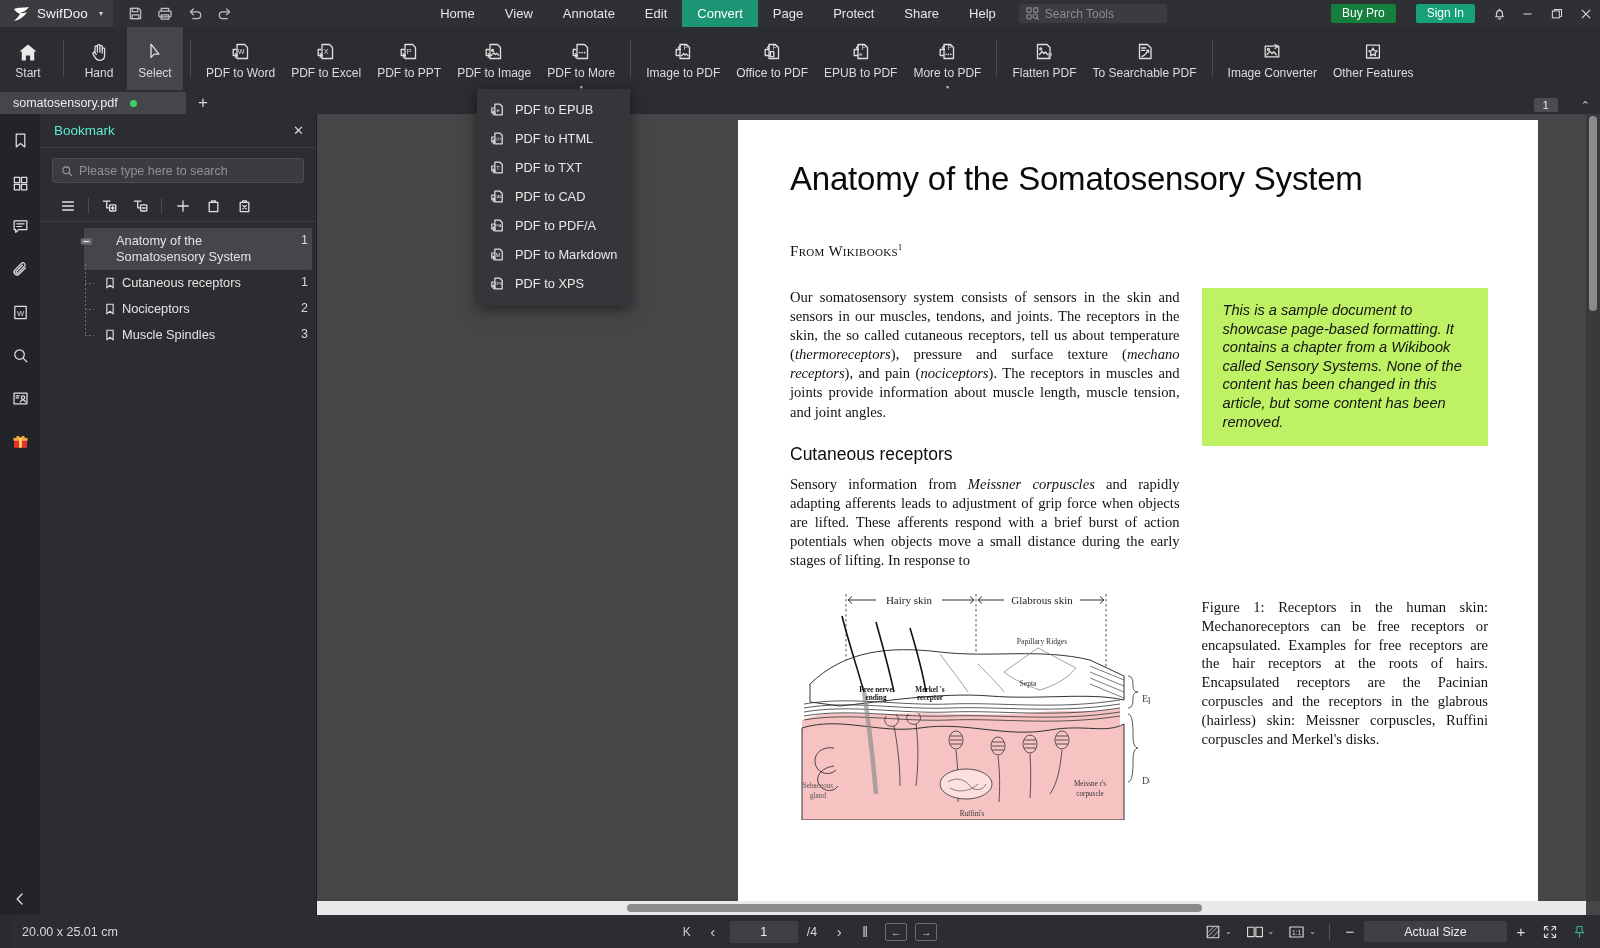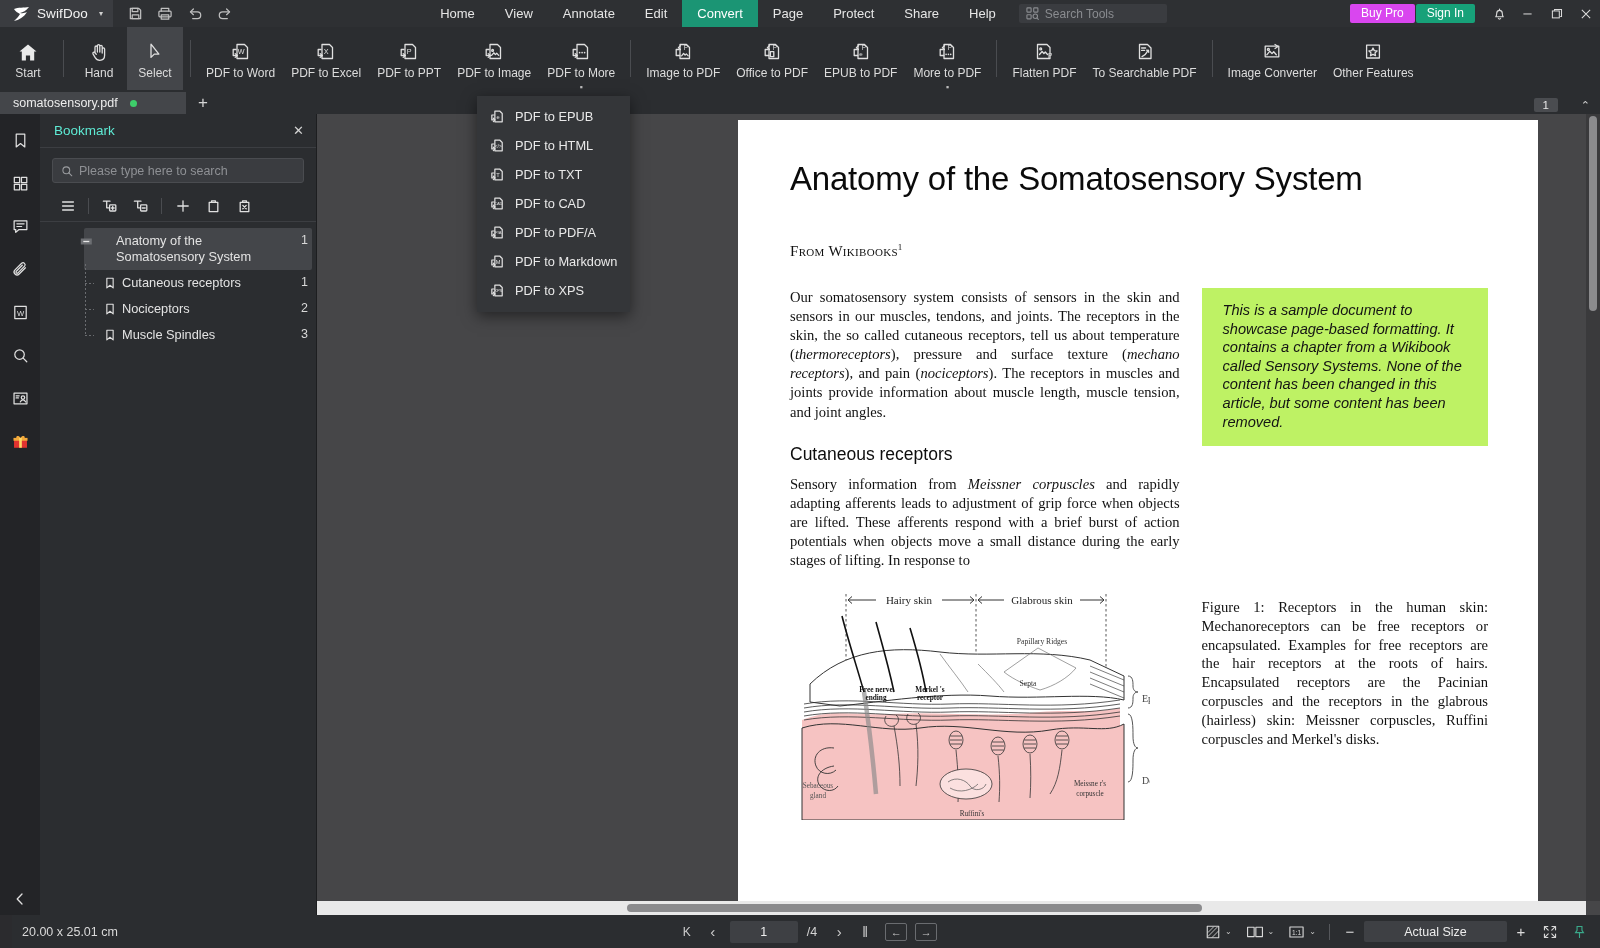--- a/index.html
+++ b/index.html
@@ -28,22 +28,22 @@
   .tb-ic svg { opacity: .82; }
   .menu { position:absolute; left: 0; right: 8px; top:0; height:27px;
           display:flex; align-items:center; justify-content:center; gap:0px; pointer-events:none; }
   .menu-inner { display:flex; align-items:center; pointer-events:auto; }
   .menu-item { padding: 0 15px; height: 27px; line-height: 27px; font-size: 13px; color:#e6e6e6; }
   .menu-item.active { background: #1b9574; color: #fff; }
   .searchtools { display:flex; align-items:center; gap:6px; margin-left: 8px;
     background:#3a3c40; height:19px; padding: 0 9px 0 7px; border-radius:2px; width: 148px; }
   .searchtools span { font-size: 12px; color:#8a8c90; }
   .tb-right { position:absolute; right: 0; top:0; height:27px; display:flex; align-items:center; gap: 0; }
-  .btn-pro { background:#d946ef; color:#fff; font-size:12px; height:19px; line-height:19px;
-             padding: 0 11px; border-radius:2px; margin-right: 1px; }
+  .btn-pro { background:#15803d; color:#fff; font-size:12px; height:19px; line-height:19px;
+             padding: 0 11px; border-radius:2px; margin-right: 20px; }
   .btn-signin { background:#17a179; color:#fff; font-size:12px; height:19px; line-height:19px;
              padding: 0 11px; border-radius:2px; margin-right: 10px; }
   .bell { width:28px; height:27px; display:flex; align-items:center; justify-content:center; }
   .wbtn { width:29px; height:27px; display:flex; align-items:center; justify-content:center; }
 
   
   .ribbon { height: 63px; background:#2b2d30; display:flex; align-items:stretch; position:relative; }
   .rb { display:flex; flex-direction:column; align-items:center; justify-content:center;
         min-width: 56px; padding: 4px 8px 3px; gap: 3px; position:relative; }
   .rb .lab { font-size: 12px; color:#dcdcdc; white-space:nowrap; }
@@ -146,21 +146,21 @@
       align-items:center; justify-content:center; color:#cdcdcd; font-size:11px; margin-left:6px;}
   .status-right { position:absolute; right:6px; display:flex; align-items:center; gap:0; }
   .sr-ic { height:22px; display:flex; align-items:center; justify-content:center; gap:4px; padding: 0 7px; color:#d6d6d6; }
   .sr-sep { width:1px; height:16px; background:#55575b; margin: 0 6px; }
   .zoom-box { width:143px; height:21px; background:#3e4044; color:#ededed; font-size:12.5px;
       display:flex; align-items:center; justify-content:center; border-radius:2px; }
   .zbtn { width:28px; height:22px; display:flex; align-items:center; justify-content:center; color:#dcdcdc; font-size:15px;}
   .caret-dn { font-size:8px; color:#c8c8c8; }
 
   
-  .dropdown { position:absolute; left:477px; top:96px; width:153px; background:#343639;
+  .dropdown { position:absolute; left:477px; top:89px; width:153px; background:#343639;
      box-shadow: 0 4px 14px rgba(0,0,0,.5); padding: 6px 0 7px; z-index: 40; }
   .dd-item { height:29px; display:flex; align-items:center; gap:9px; padding: 0 10px 0 12px; }
   .dd-item .lb { font-size:12.8px; color:#e9e9e9; }
 
   
   svg { display:block; }
   .st { stroke:#e0e0e0; stroke-width:1.3; fill:none; stroke-linecap:round; stroke-linejoin:round; }
   .st2 { stroke:#d8d8d8; stroke-width:1.2; fill:none; stroke-linecap:round; stroke-linejoin:round; }
 </style>
 </head>

